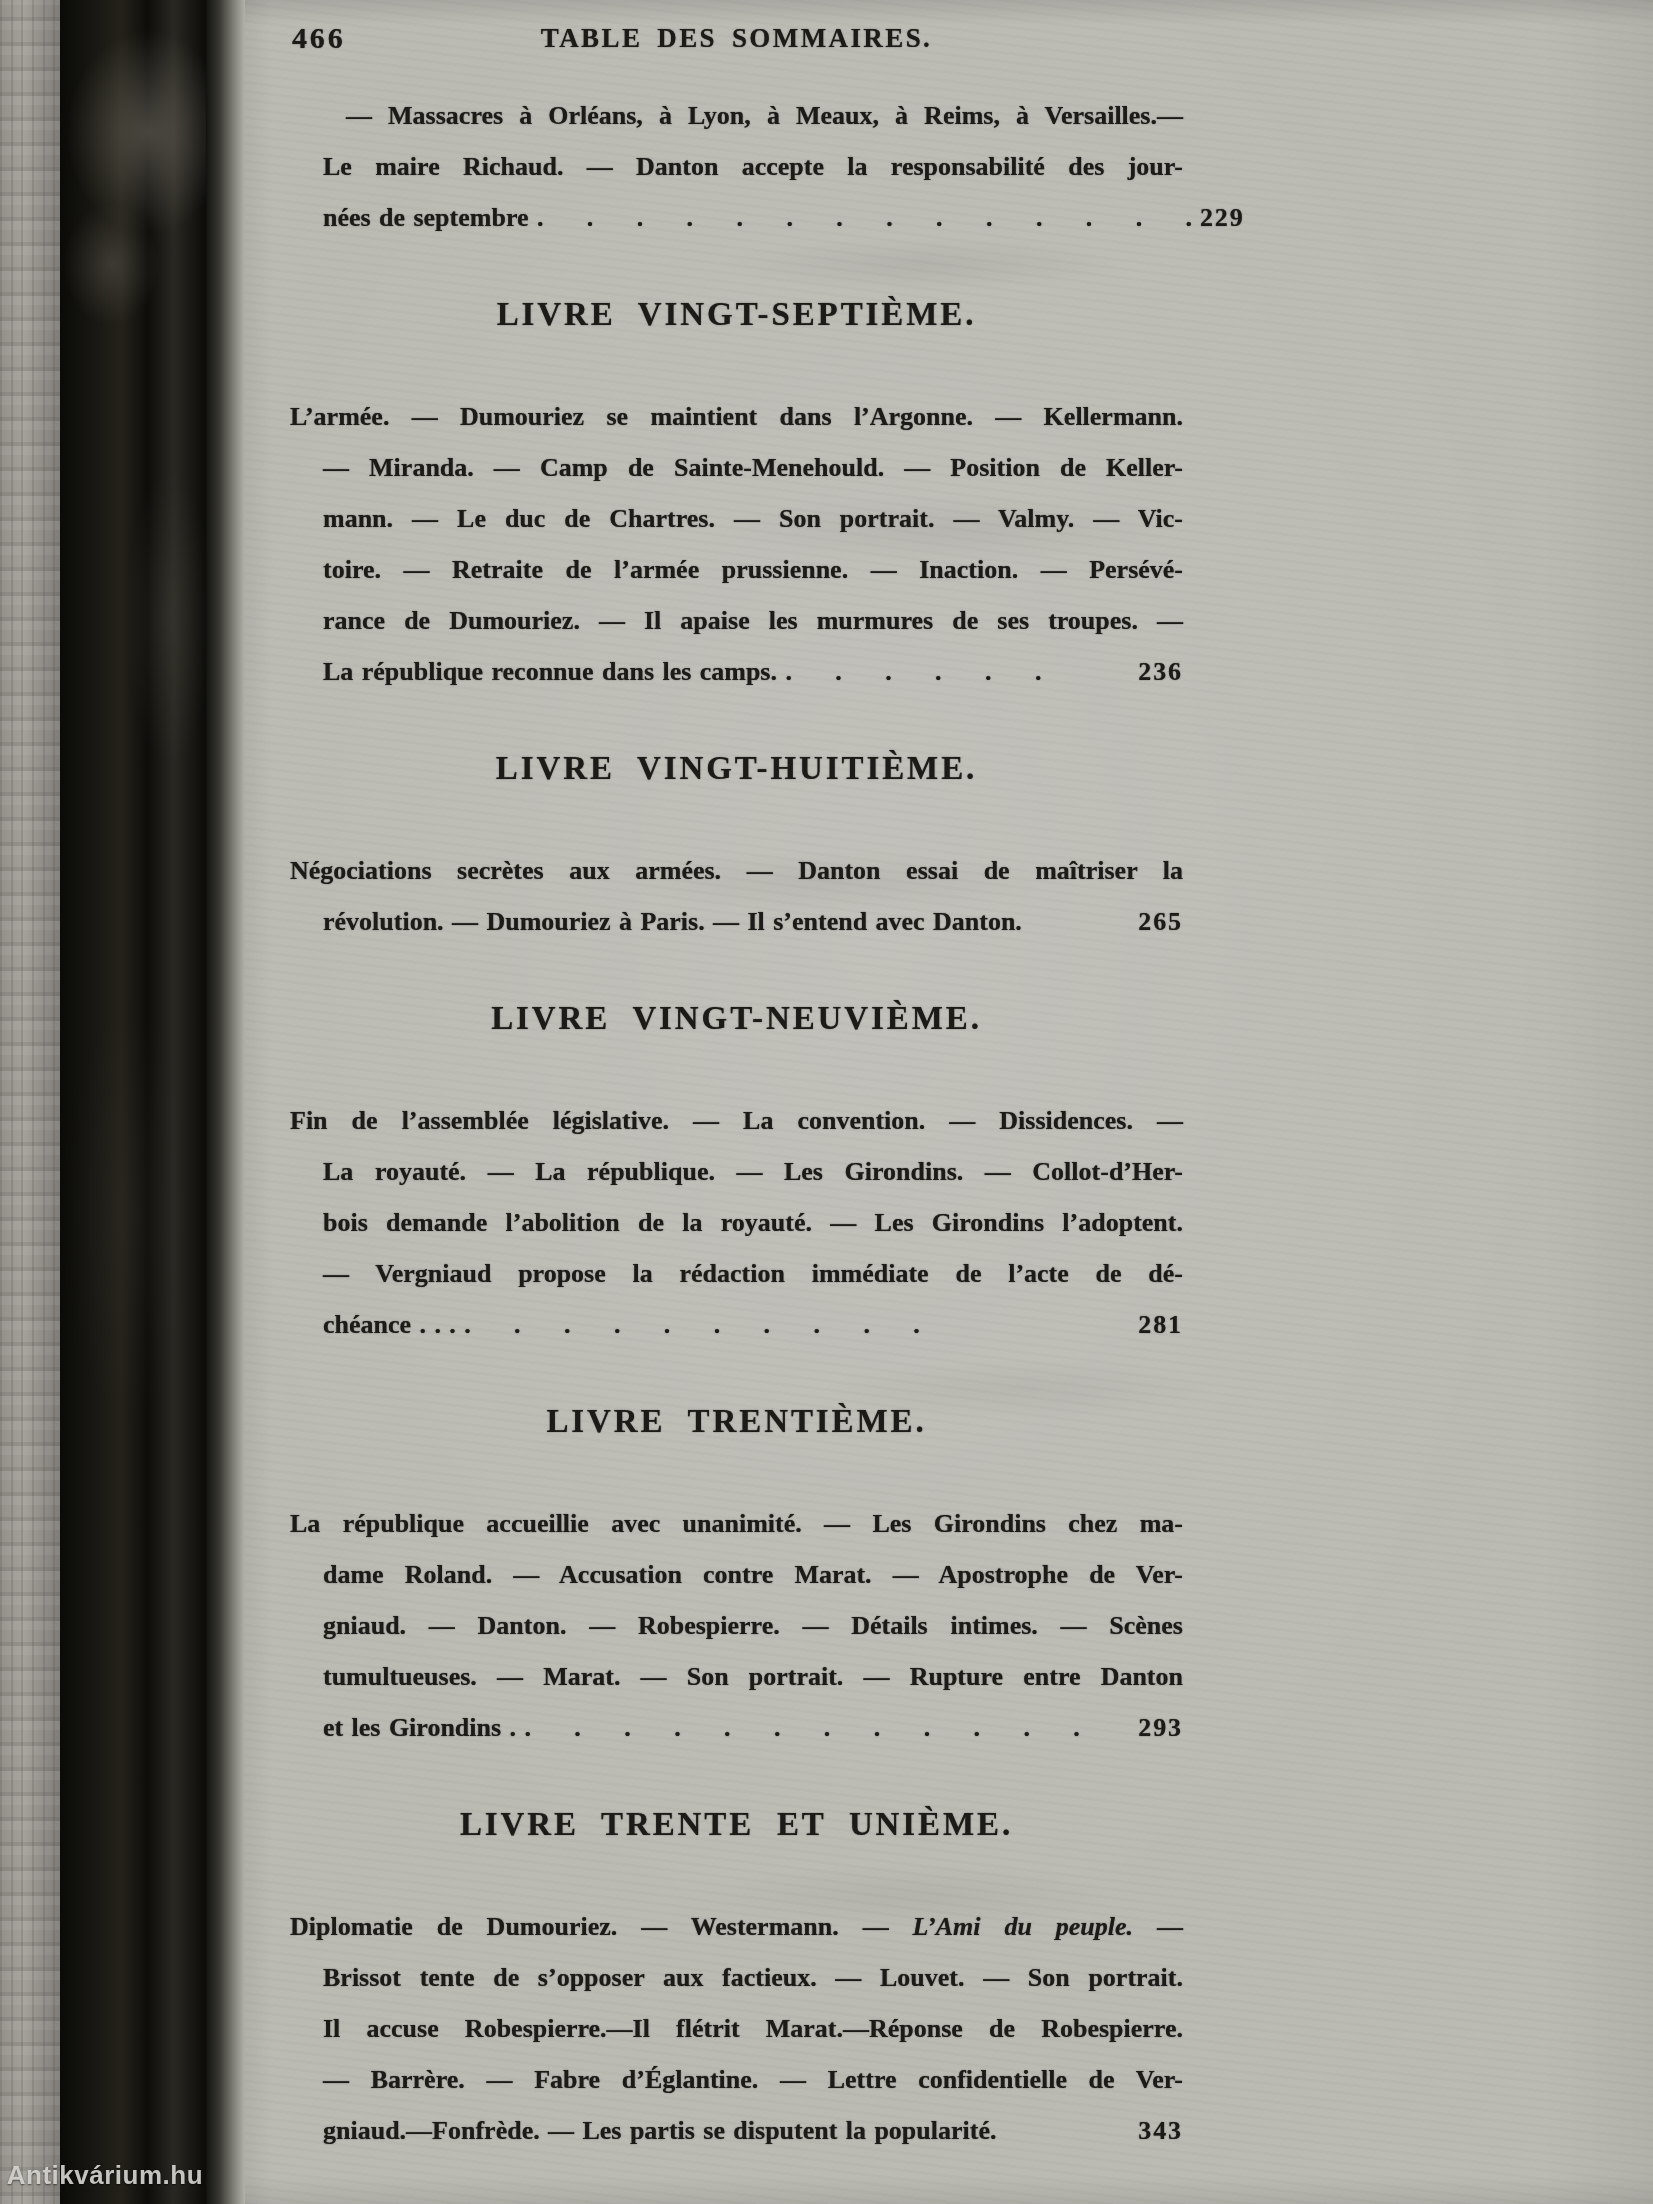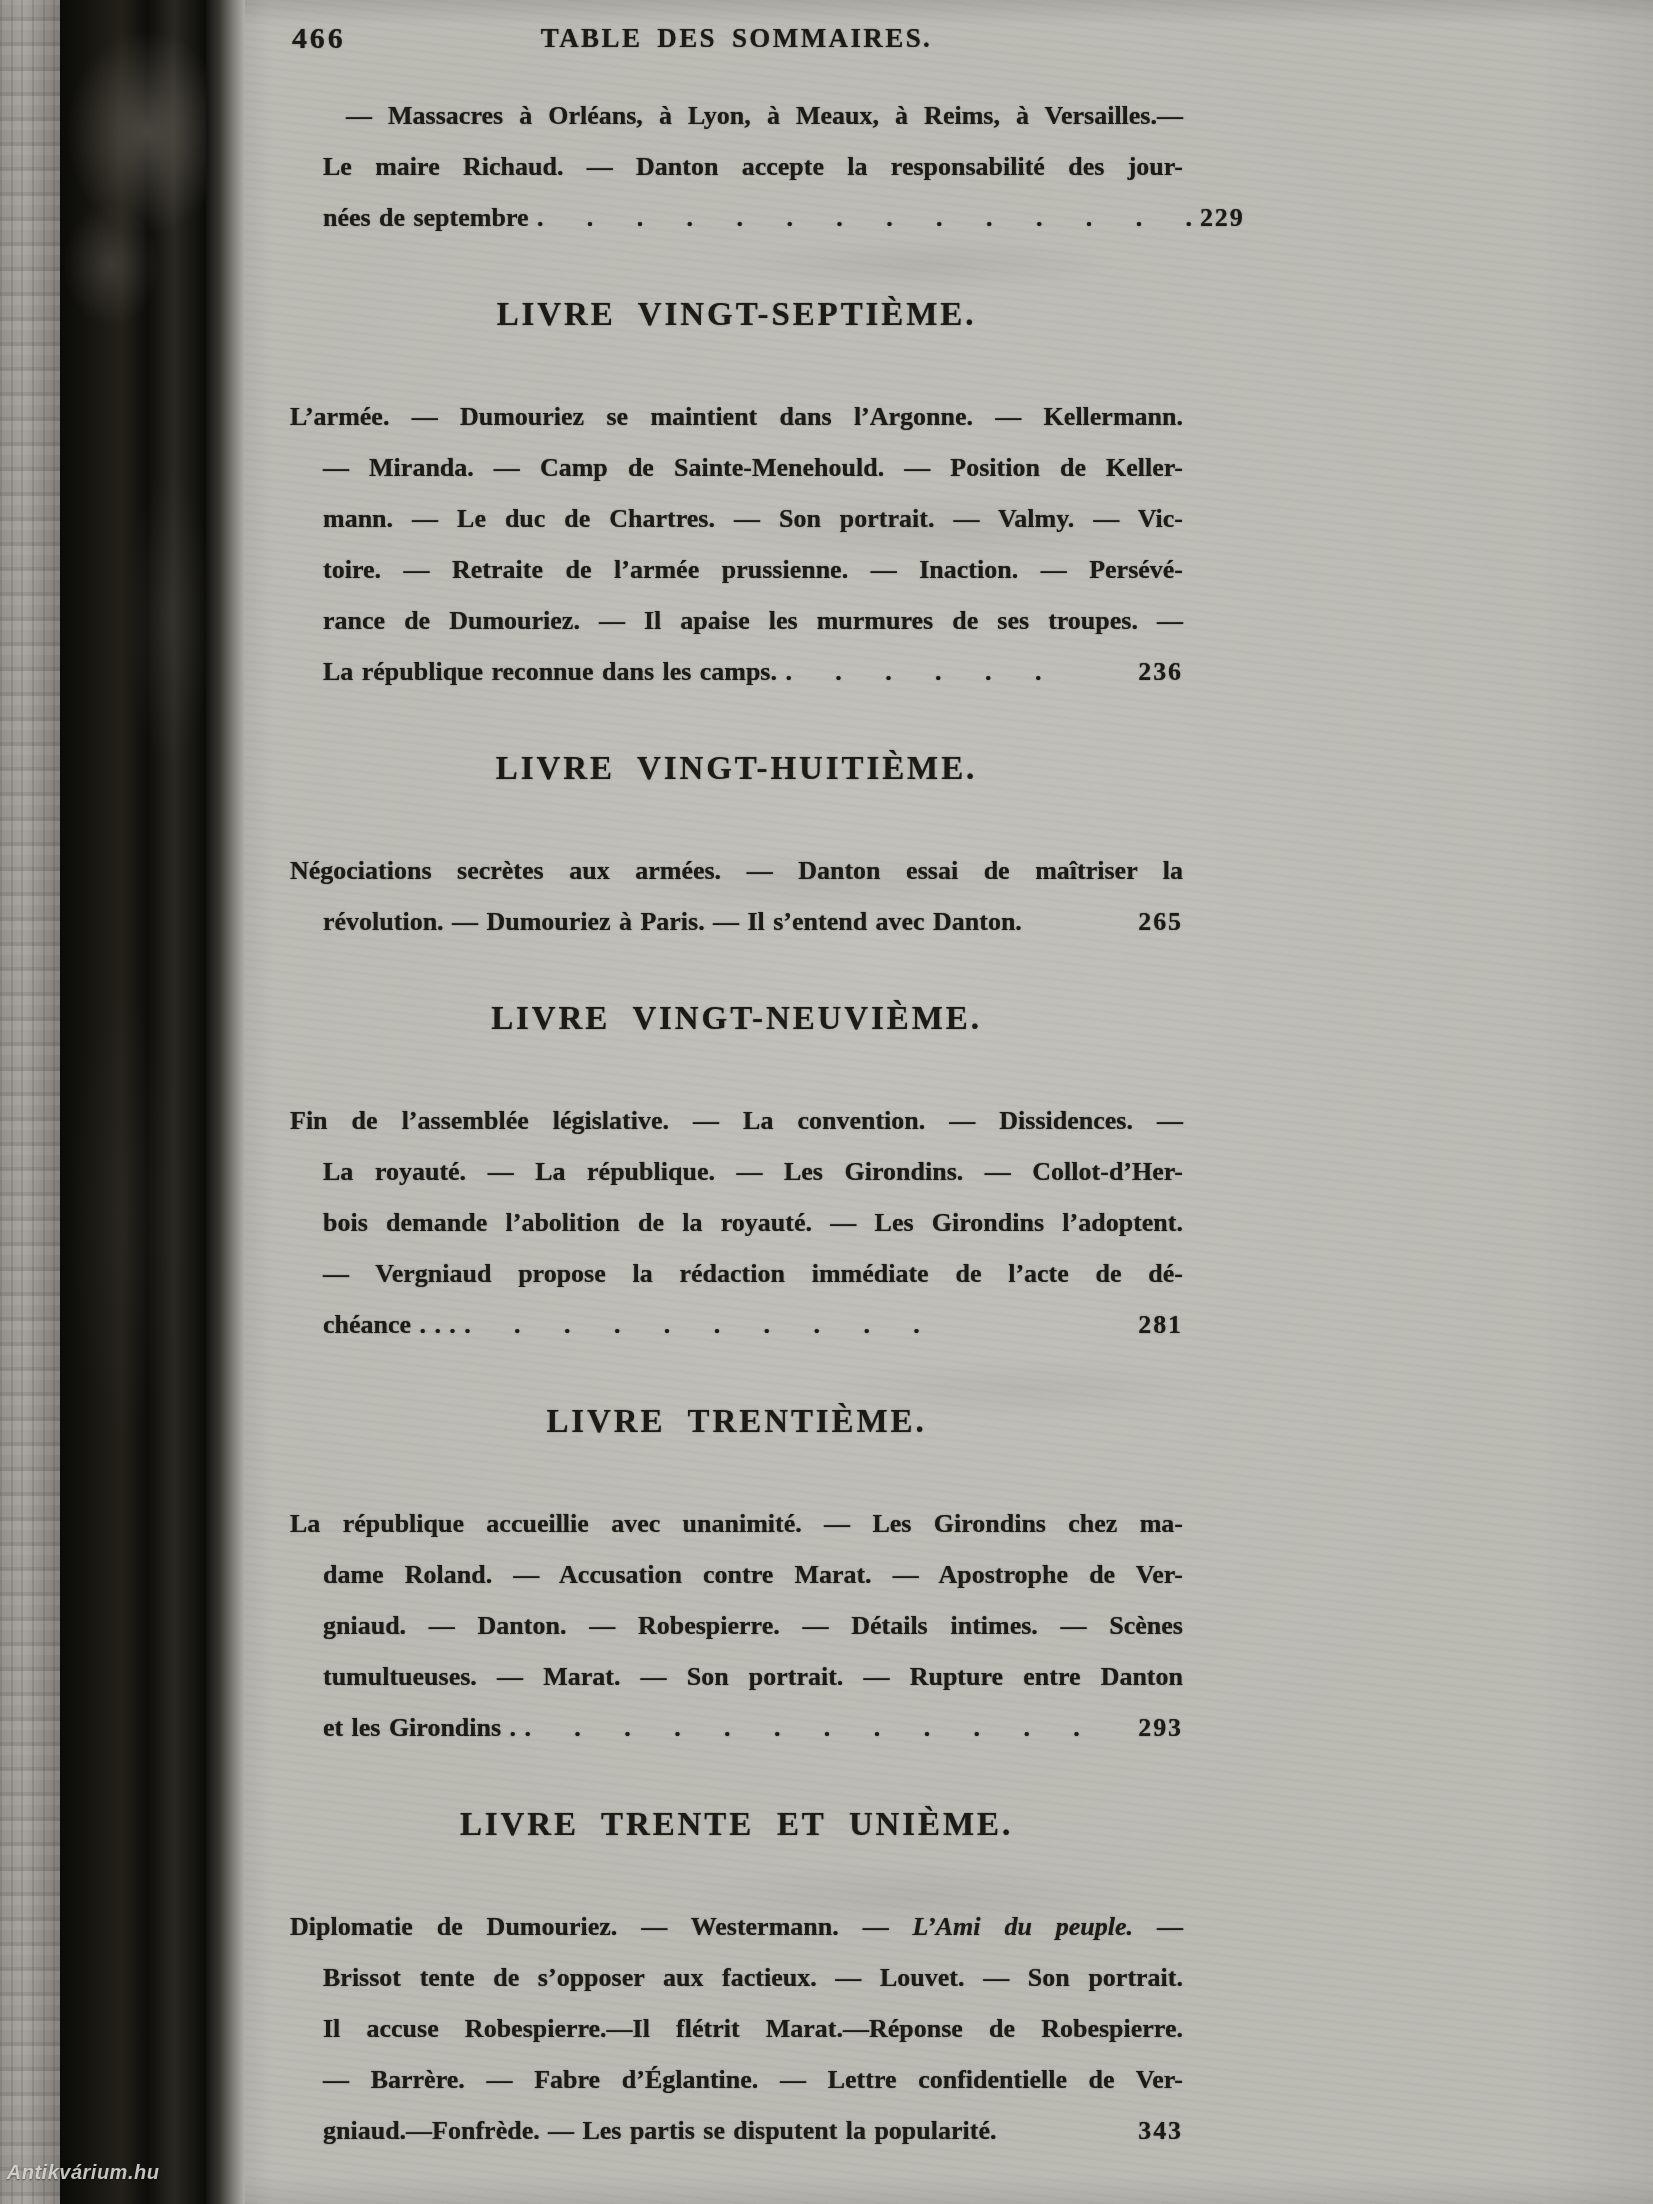--- a/index.html
+++ b/index.html
@@ -87,26 +87,25 @@
 
   h2.livre{
     margin:49px 0 54px 0;
     font-size:33px;line-height:45px;font-weight:700;
     text-align:center;letter-spacing:2.9px;word-spacing:11.6px;
     white-space:nowrap;
   }
   .ital{font-style:italic;}
 
   .watermark{
-    position:absolute;left:6.8px;bottom:21px;
+    position:absolute;left:6.8px;bottom:14px;
     font-family:"Liberation Sans","DejaVu Sans",sans-serif;
-    font-weight:700;font-size:20px;letter-spacing:0.5px;
+    font-weight:700;font-size:26px;letter-spacing:0.5px;
     color:rgba(222,221,216,.88);
     text-shadow:0 1px 1.9px rgba(0,0,0,.55);
-    font-style:italic;
   }
 </style>
 </head>
 <body>
 
 <div class="scan">
   <div class="wood"></div>
   <div class="spine"></div>
   <div class="gutter"></div>
 

